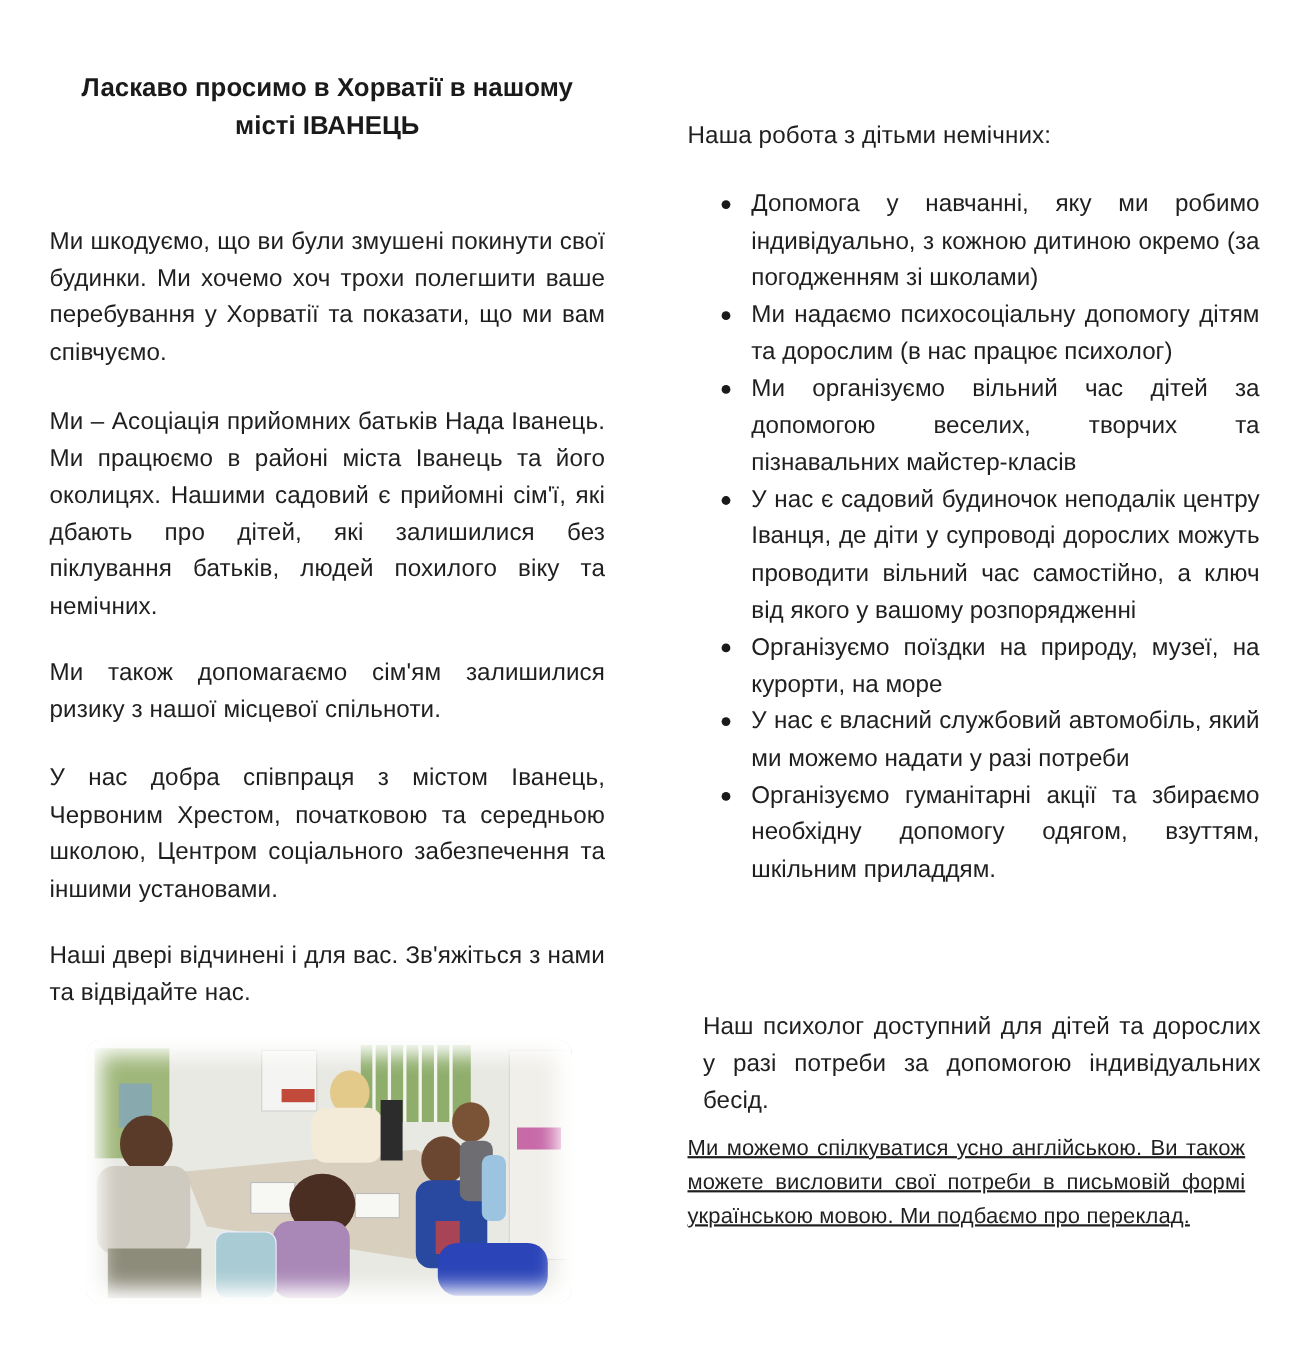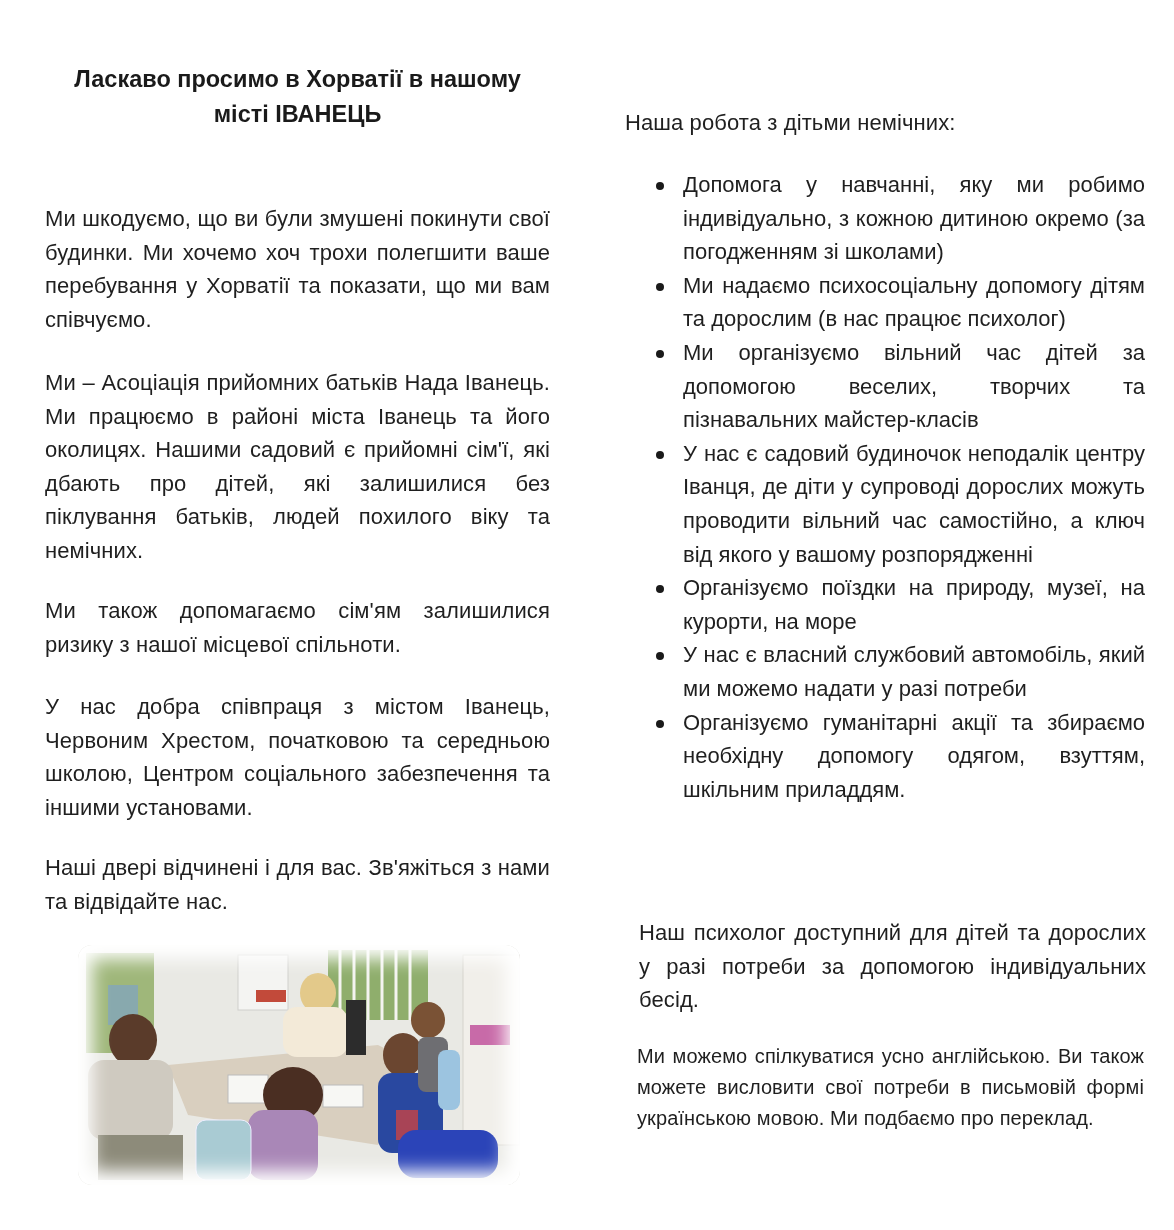--- a/index.html
+++ b/index.html
@@ -117,13 +117,13 @@
   <li><span class="dot"></span><span>Допомога у навчанні, яку ми робимо індивідуально, з кожною дитиною окремо (за погодженням зі школами)</span></li>
   <li><span class="dot"></span><span>Ми надаємо психосоціальну допомогу дітям та дорослим (в нас працює психолог)</span></li>
   <li><span class="dot"></span><span>Ми організуємо вільний час дітей за допомогою веселих, творчих та пізнавальних майстер-класів</span></li>
   <li><span class="dot"></span><span>У нас є садовий будиночок неподалік центру Іванця, де діти у супроводі дорослих можуть проводити вільний час самостійно, а ключ від якого у вашому розпорядженні</span></li>
   <li><span class="dot"></span><span>Організуємо поїздки на природу, музеї, на курорти, на море</span></li>
   <li><span class="dot"></span><span>У нас є власний службовий автомобіль, який ми можемо надати у разі потреби</span></li>
   <li><span class="dot"></span><span>Організуємо гуманітарні акції та збираємо необхідну допомогу одягом, взуттям, шкільним приладдям.</span></li>
 </ul>
 
 <p class="para" style="left:625px; top:902px; width:507px; margin:14px;">Наш психолог доступний для дітей та дорослих у разі потреби за допомогою індивідуальних бесід.</p>
-<p class="para small" style="left:625px; top:1029px; width:507px; margin:12px;">Ми можемо спілкуватися усно англійською.  Ви також можете висловити свої потреби в письмовій формі українською мовою.   Ми подбаємо про переклад.</p>
+<p class="para small" style="left:625px; top:1029px; width:507px; margin:0;text-decoration:underline;">Ми можемо спілкуватися усно англійською.  Ви також можете висловити свої потреби в письмовій формі українською мовою.   Ми подбаємо про переклад.</p>
 
 </body></html>

